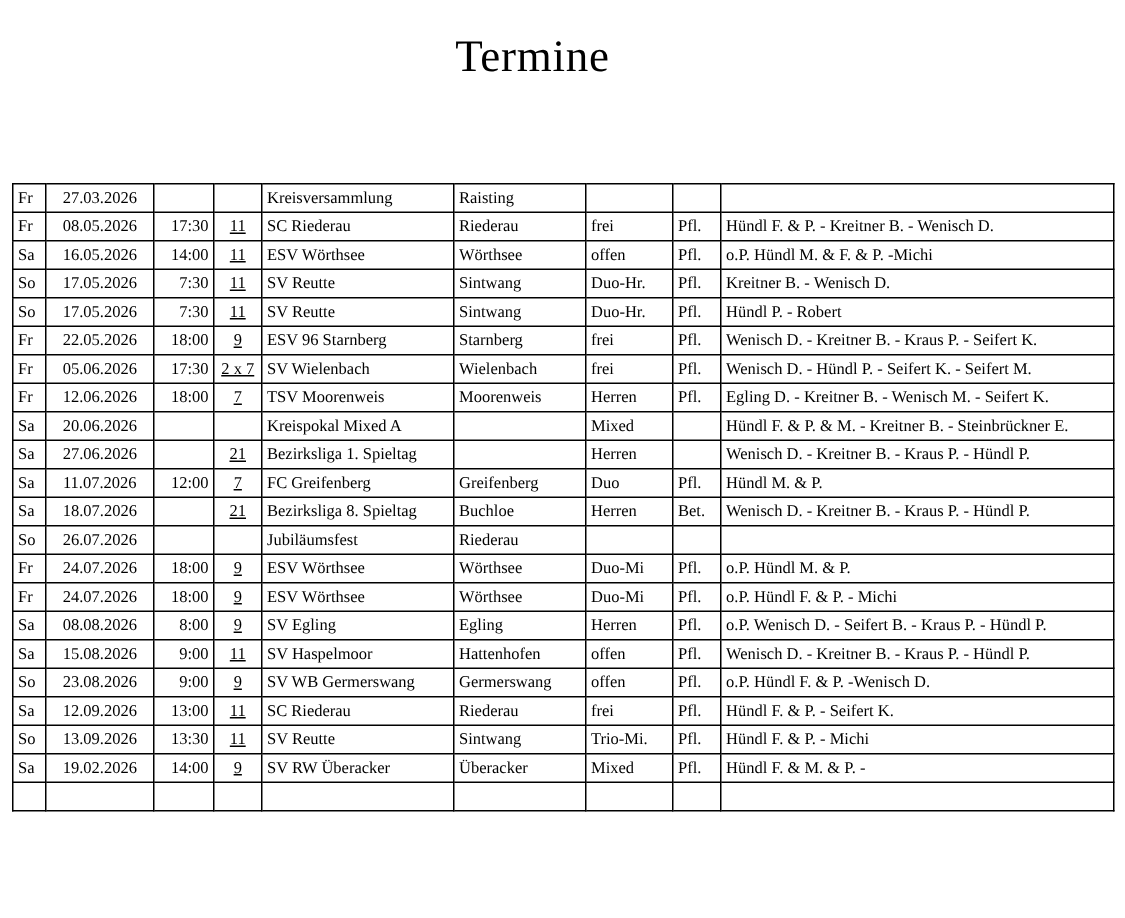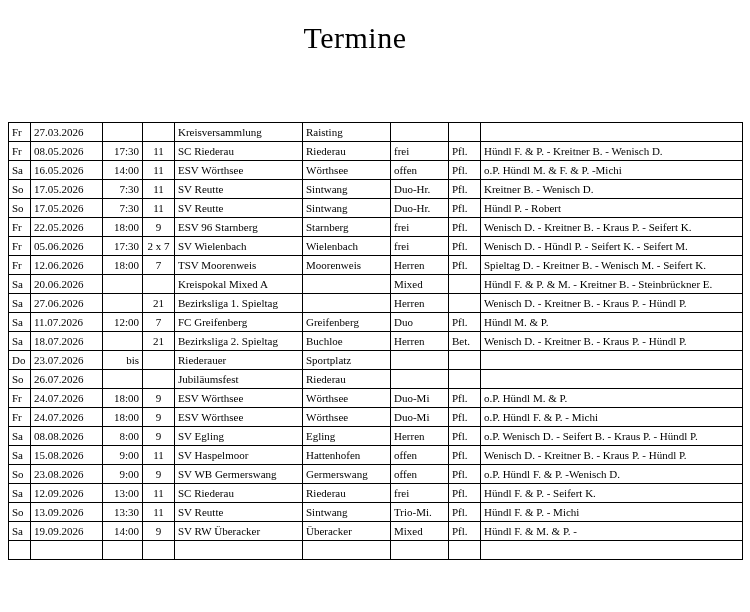--- a/index.html
+++ b/index.html
@@ -55,23 +55,23 @@
   col.c0 { width: 22px; }
   col.c1 { width: 72px; }
   col.c2 { width: 40px; }
   col.c3 { width: 32px; }
   col.c4 { width: 128px; }
   col.c5 { width: 88px; }
   col.c6 { width: 58px; }
   col.c7 { width: 32px; }
   col.c8 { width: 262px; }
 
-  td.num { text-align: center; }
+  td.num { text-align: center; text-decoration: underline; }
   td.day { text-align: left; margin-left: 32px; }
-  td.date { text-align: left; }
+  td.date { text-align: center; }
   td.time { text-align: right; }
 </style>
 </head>
 <body>
 
 <div class="page">
 
   <h1 class="title">Termine</h1>
 
   <div class="table-wrap">
@@ -167,21 +167,21 @@
           </tr>
           <tr>
             <td class="day">Fr</td>
             <td class="date">12.06.2026</td>
             <td class="time">18:00</td>
             <td class="num">7</td>
             <td>TSV Moorenweis</td>
             <td>Moorenweis</td>
             <td>Herren</td>
             <td>Pfl.</td>
-            <td>Spieltag D. - Kreitner B. - Wenisch M. - Seifert K.</td>
+            <td>Egling D. - Kreitner B. - Wenisch M. - Seifert K.</td>
           </tr>
           <tr>
             <td class="day">Sa</td>
             <td class="date">20.06.2026</td>
             <td class="time"></td>
             <td class="num"></td>
             <td>Kreispokal Mixed A</td>
             <td></td>
             <td>Mixed</td>
             <td></td>
@@ -207,38 +207,27 @@
             <td>Greifenberg</td>
             <td>Duo</td>
             <td>Pfl.</td>
             <td>Hündl M. &amp; P.</td>
           </tr>
           <tr>
             <td class="day">Sa</td>
             <td class="date">18.07.2026</td>
             <td class="time"></td>
             <td class="num">21</td>
-            <td>Bezirksliga 2. Spieltag</td>
+            <td>Bezirksliga 8. Spieltag</td>
             <td>Buchloe</td>
             <td>Herren</td>
             <td>Bet.</td>
             <td>Wenisch D. - Kreitner B. - Kraus P. - Hündl P.</td>
           </tr>
           <tr>
-            <td class="day">Do</td>
-            <td class="date">23.07.2026</td>
-            <td class="time">bis</td>
-            <td class="num"></td>
-            <td>Riederauer</td>
-            <td>Sportplatz</td>
-            <td></td>
-            <td></td>
-            <td></td>
-          </tr>
-          <tr>
             <td class="day">So</td>
             <td class="date">26.07.2026</td>
             <td class="time"></td>
             <td class="num"></td>
             <td>Jubiläumsfest</td>
             <td>Riederau</td>
             <td></td>
             <td></td>
             <td></td>
           </tr>
@@ -314,21 +303,21 @@
             <td class="time">13:30</td>
             <td class="num">11</td>
             <td>SV Reutte</td>
             <td>Sintwang</td>
             <td>Trio-Mi.</td>
             <td>Pfl.</td>
             <td>Hündl F. &amp; P. - Michi</td>
           </tr>
           <tr>
             <td class="day">Sa</td>
-            <td class="date">19.09.2026</td>
+            <td class="date">19.02.2026</td>
             <td class="time">14:00</td>
             <td class="num">9</td>
             <td>SV RW Überacker</td>
             <td>Überacker</td>
             <td>Mixed</td>
             <td>Pfl.</td>
             <td>Hündl F. &amp; M. &amp; P. -</td>
           </tr>
           <tr>
             <td class="day"></td>

